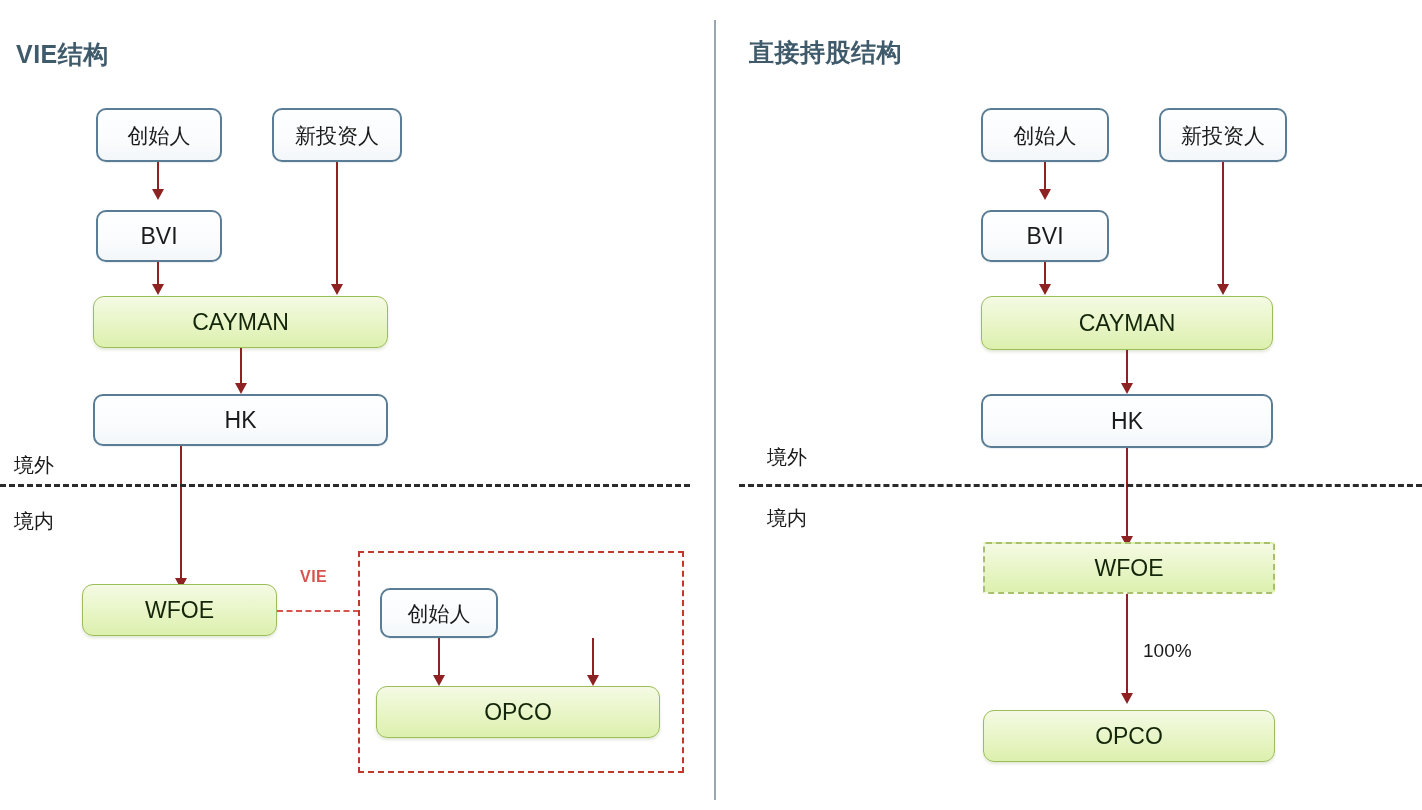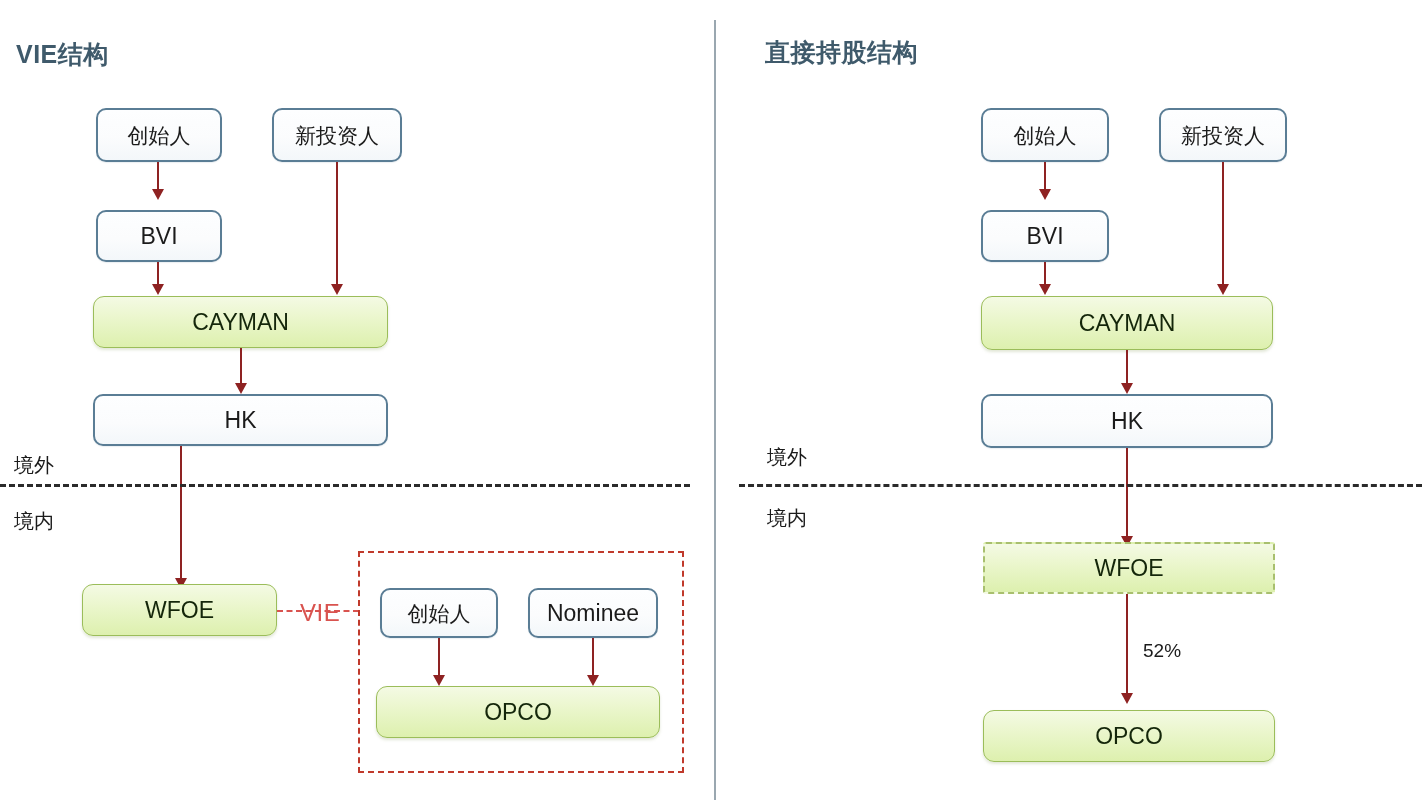--- a/index.html
+++ b/index.html
@@ -110,25 +110,24 @@
 
   
   .vie-box {
     position: absolute;
     box-sizing: border-box;
     border: 2px dashed #c0392b;
     background: transparent;
   }
   .vie-label {
     position: absolute;
-    font-size: 24px;
-    font-weight: normal;
+    font-size: 16px;
+    font-weight: bold;
     color: #d9534f;
     letter-spacing: 0.5px;
-    margin-top: 31px;
   }
   .vie-link {
     position: absolute;
     height: 0;
     border-top: 2px dashed #d9534f;
   }
 
   
   .edge-label {
     position: absolute;
@@ -177,36 +176,35 @@
 
     <div class="node green" style="left:82px; top:584px; width:195px; height:52px;">WFOE</div>
 
     <div class="vie-link" style="left:277px; top:610px; width:82px;"></div>
     <div class="vie-label" style="left:300px; top:568px;">VIE</div>
 
     <div class="vie-box" style="left:358px; top:551px; width:326px; height:222px;"></div>
 
     <div class="node blue cjk" style="left:380px; top:588px; width:118px; height:50px;">创始人</div>
 
-    <div class="node blue" style="left:528px; top:588px; width:130px; height:50px;">Nominee</div>
 
     <div class="arrow-v" style="left:438px; top:638px; height:42px;"></div>
     <div class="arrow-head" style="left:433px; top:675px;"></div>
 
     <div class="arrow-v" style="left:592px; top:638px; height:42px;"></div>
     <div class="arrow-head" style="left:587px; top:675px;"></div>
 
     <div class="node green" style="left:376px; top:686px; width:284px; height:52px;">OPCO</div>
   </div>
 
   <div class="panel-divider"></div>
 
   <div class="panel" id="panel-right">
 
-    <div class="panel-title" style="left:54px; top:36px;">直接持股结构</div>
+    <div class="panel-title" style="left:38px; top:36px;">直接持股结构</div>
 
     <div class="node blue cjk" style="left:270px; top:108px; width:128px; height:54px;">创始人</div>
 
     <div class="node blue cjk" style="left:448px; top:108px; width:128px; height:54px;">新投资人</div>
 
     <div class="arrow-v" style="left:333px; top:162px; height:34px;"></div>
     <div class="arrow-head" style="left:328px; top:189px;"></div>
 
     <div class="arrow-v" style="left:511px; top:162px; height:126px;"></div>
     <div class="arrow-head" style="left:506px; top:284px;"></div>
@@ -227,18 +225,18 @@
     <div class="arrow-head" style="left:410px; top:536px;"></div>
 
     <div class="boundary-label" style="left:56px; top:444px;">境外</div>
     <div class="boundary" style="left:28px; top:484px; width:683px;"></div>
     <div class="boundary-label" style="left:56px; top:505px;">境内</div>
 
     <div class="node green-dashed" style="left:272px; top:542px; width:292px; height:52px;">WFOE</div>
 
     <div class="arrow-v" style="left:415px; top:594px; height:104px;"></div>
     <div class="arrow-head" style="left:410px; top:693px;"></div>
-    <div class="edge-label" style="left:432px; top:640px;">52%</div>
+    <div class="edge-label" style="left:432px; top:640px;">100%</div>
 
     <div class="node green" style="left:272px; top:710px; width:292px; height:52px;">OPCO</div>
   </div>
 
 </div>
 
 </body></html>

